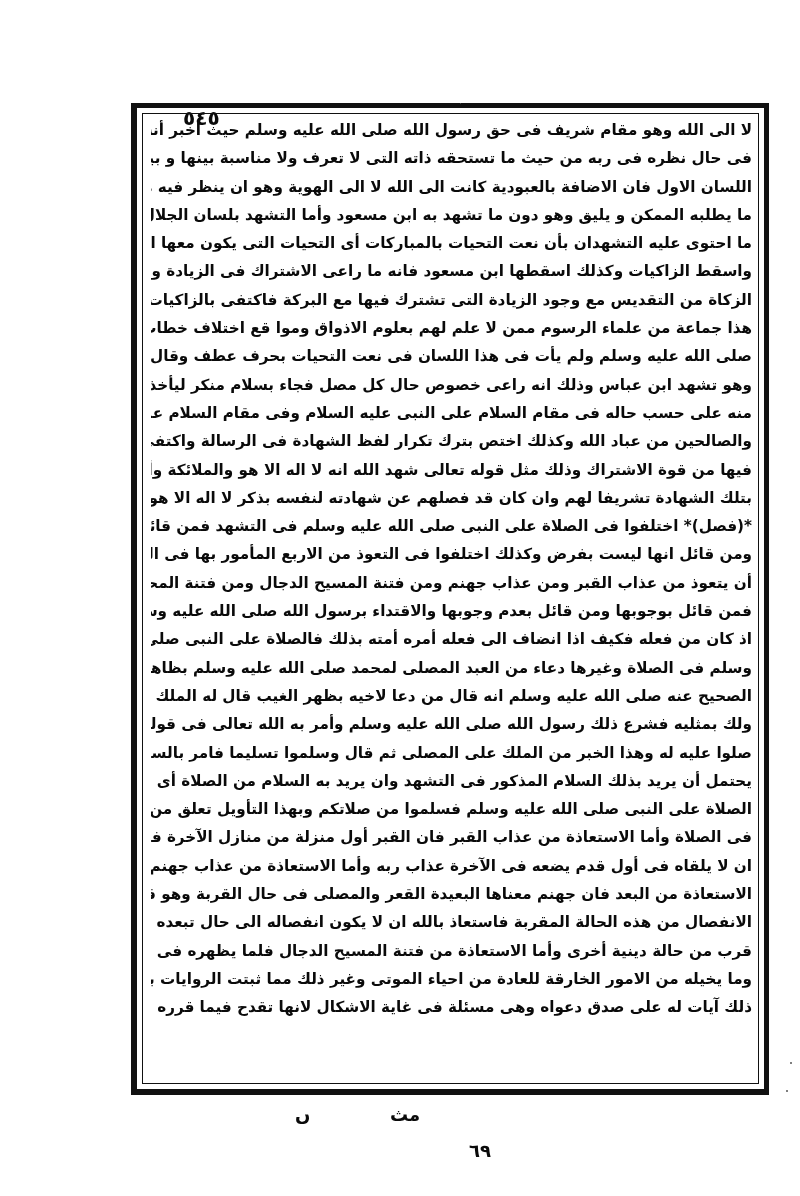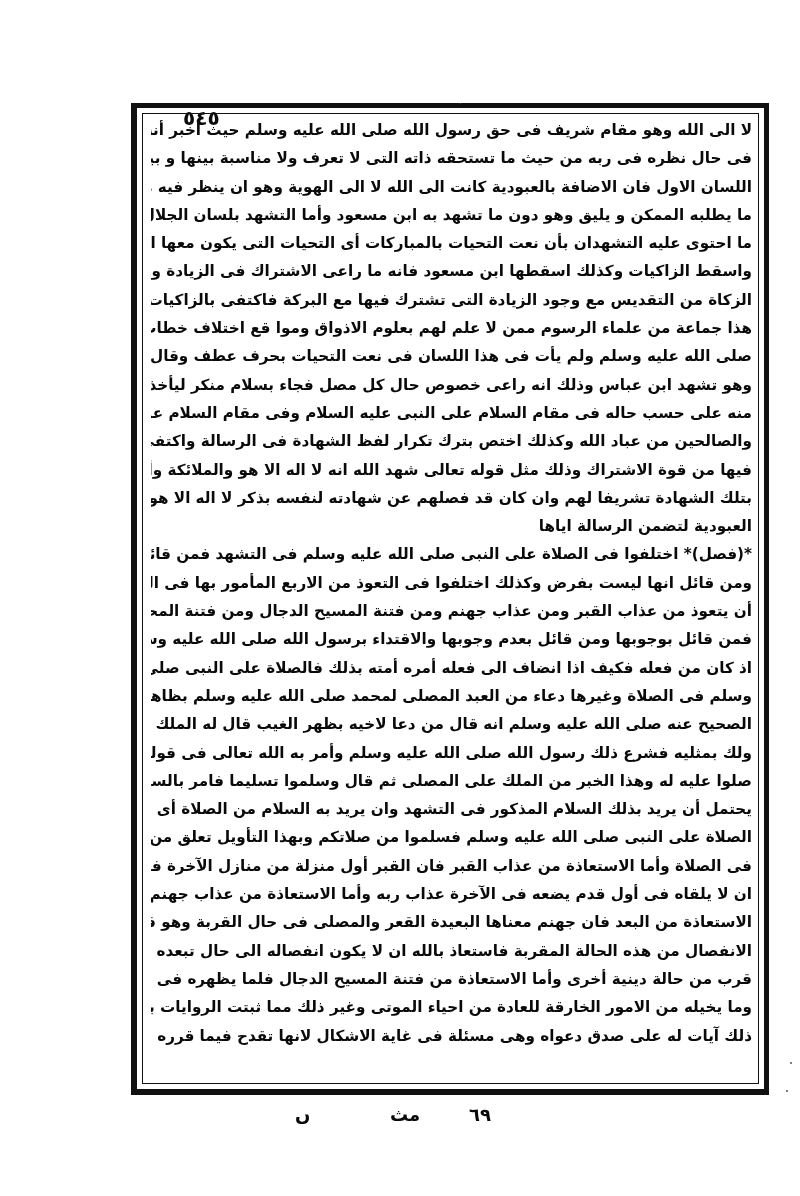--- a/index.html
+++ b/index.html
@@ -74,21 +74,21 @@
       width: 800px;
       height: 30px;
       direction: rtl;
       font-size: 18px;
       font-weight: bold;
     }
     .footer span {
       position: absolute;
       top: 0;
     }
-    .sig-num { left: 469px; }
+    .sig-num { left: 469px; margin-top: 36px; }
     .sig-word { left: 390px; }
     .sig-mark { left: 295px; }
     .speck {
       position: absolute;
       width: 2px;
       height: 2px;
       background: #555;
       border-radius: 50%;
     }
   </style>
@@ -107,21 +107,20 @@
       <span class="line">ما احتوى عليه التشهدان بأن نعت التحيات بالمباركات أى التحيات التى يكون معها البركات</span>
       <span class="line">واسقط الزاكيات وكذلك اسقطها ابن مسعود فانه ما راعى الاشتراك فى الزيادة وراعى عمر ما فى</span>
       <span class="line">الزكاة من التقديس مع وجود الزيادة التى تشترك فيها مع البركة فاكتفى بالزاكيات لذلك واسكر</span>
       <span class="line">هذا جماعة من علماء الرسوم ممن لا علم لهم بعلوم الاذواق وموا قع اختلاف خطاب رسول الله</span>
       <span class="line">صلى الله عليه وسلم ولم يأت فى هذا اللسان فى نعت التحيات بحرف عطف وقال فيه اسلام بالتنكير</span>
       <span class="line">وهو تشهد ابن عباس وذلك انه راعى خصوص حال كل مصل فجاء بسلام منكر ليأخذ كل مصل</span>
       <span class="line">منه على حسب حاله فى مقام السلام على النبى عليه السلام وفى مقام السلام على نفسه</span>
       <span class="line">والصالحين من عباد الله وكذلك اختص بترك تكرار لفظ الشهادة فى الرسالة واكتفى بالواو لما</span>
       <span class="line">فيها من قوة الاشتراك وذلك مثل قوله تعالى شهد الله انه لا اله الا هو والملائكة وأولوا العلم ولم يعطف</span>
       <span class="line">بتلك الشهادة تشريفا لهم وان كان قد فصلهم عن شهادته لنفسه بذكر لا اله الا هو واسقط هنا لفظ</span>
-      <span class="line short">العبودية لتضمن الرسالة اياها</span>
       <span class="line">*(فصل)*  اختلفوا فى الصلاة على النبى صلى الله عليه وسلم فى التشهد فمن قائل انها فرض</span>
       <span class="line">ومن قائل انها ليست بفرض وكذلك اختلفوا فى التعوذ من الاربع المأمور بها فى التشهد وهو</span>
       <span class="line">أن يتعوذ من عذاب القبر ومن عذاب جهنم ومن فتنة المسيح الدجال ومن فتنة المحيا والممات</span>
       <span class="line">فمن قائل بوجوبها  ومن قائل بعدم وجوبها  والاقتداء برسول الله صلى الله عليه وسلم أولى</span>
       <span class="line">اذ كان من فعله فكيف اذا انضاف الى فعله أمره أمته بذلك فالصلاة على النبى صلى الله عليه</span>
       <span class="line">وسلم فى الصلاة وغيرها دعاء من العبد المصلى لمحمد صلى الله عليه وسلم بظاهر الغيب وقد ورد فى</span>
       <span class="line">الصحيح عنه صلى الله عليه وسلم انه قال من دعا لاخيه بظهر الغيب قال له الملك ولك بمثله وفى رواية</span>
       <span class="line">ولك بمثليه فشرع ذلك رسول الله صلى الله عليه وسلم وأمر به الله تعالى فى قوله يا أيها الذين آمنوا</span>
       <span class="line">صلوا عليه له وهذا الخبر من الملك على المصلى ثم قال وسلموا تسليما فامر بالسلام وأكده فقد</span>
       <span class="line">يحتمل أن يريد بذلك السلام المذكور فى التشهد وان يريد به السلام من الصلاة أى اذا فرغتم من</span>

